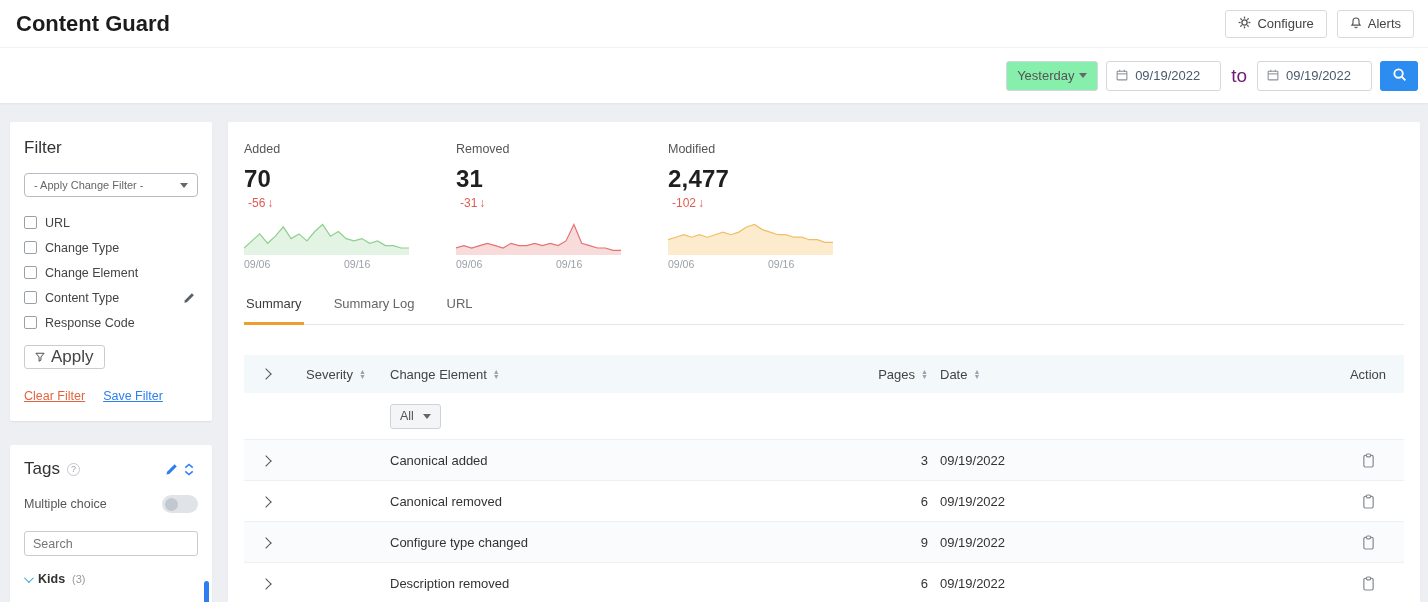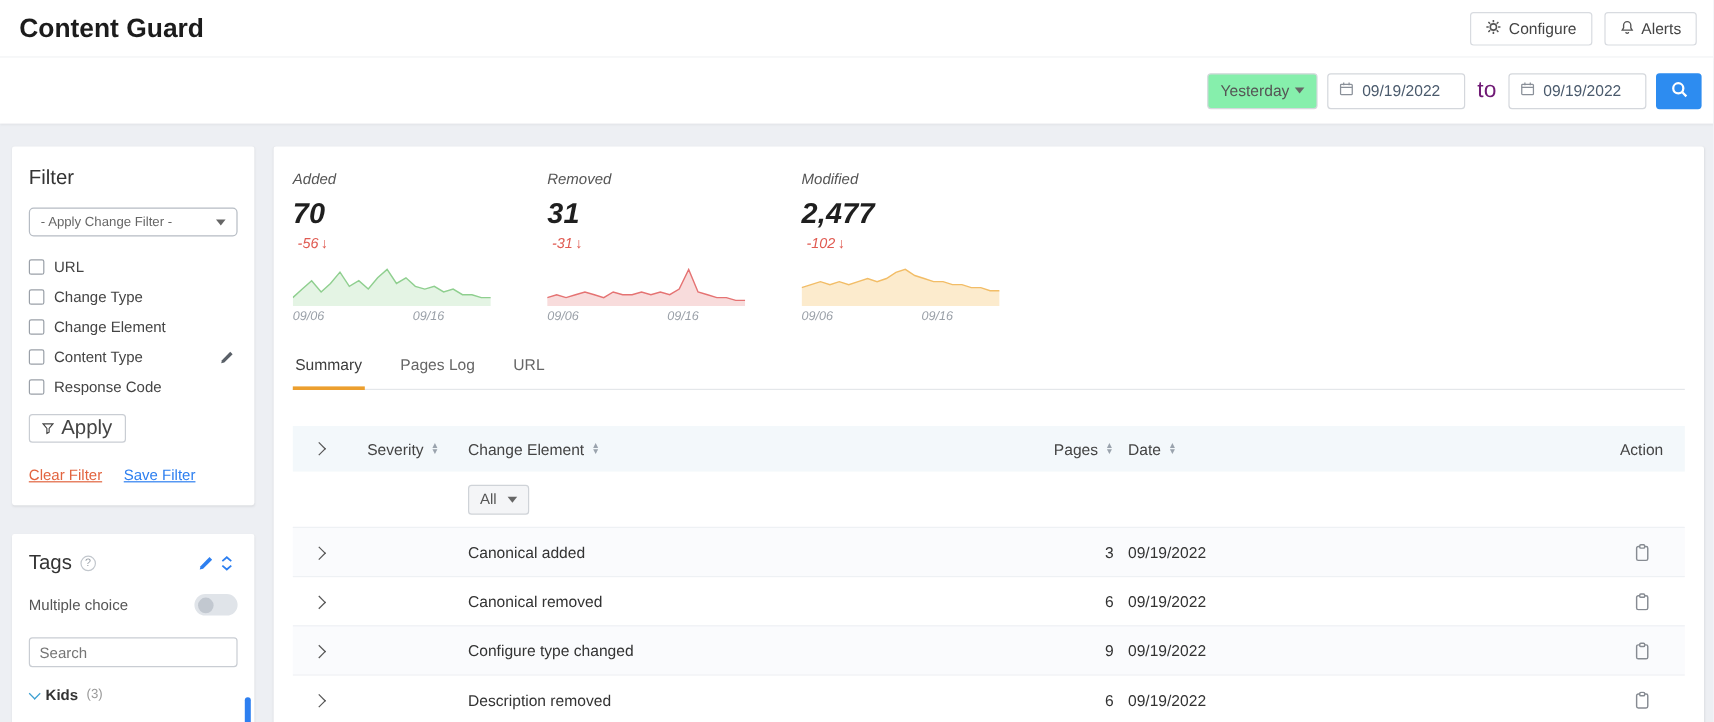--- a/index.html
+++ b/index.html
@@ -50,21 +50,21 @@
   .toggle { width:36px; height:18px; border-radius:10px; background:#e0e4e9; position:relative; cursor:pointer; flex:none; }
   .toggle::before { content:""; position:absolute; left:3px; top:2.5px; width:13px; height:13px; border-radius:50%; background:#c2c8d0; }
   .search-input { width:100%; height:25px; border:1px solid #c9cdd3; border-radius:3px; padding:0 8px; font-size:12.5px; color:#555; font-family:"Liberation Sans",sans-serif; outline:none; }
   .tag-item { margin-top:16px; display:flex; align-items:center; gap:7px; font-size:12.5px; color:#333; cursor:pointer; }
   .tag-count { color:#999; font-size:11px; }
   .chev-down-blue { width:7px; height:7px; border-right:1.6px solid #3b9fd1; border-bottom:1.6px solid #3b9fd1; transform:rotate(45deg) translateY(-2px); }
   .scroll-thumb { position:absolute; right:3px; top:136px; width:5px; height:76px; background:#2d7ff0; border-radius:3px; cursor:pointer; }
 
   
   .main-card { flex:1; padding:20px 16px 0; height:640px; }
-  .stats { display:flex; margin-bottom:24px;font-style:italic; }
+  .stats { display:flex; margin-bottom:24px; }
   .stat { width:212px; }
   .stat-label { font-size:12.5px; color:#555; margin-bottom:9px; }
   .stat-value { font-size:24px; font-weight:700; color:#1f1f1f; letter-spacing:.2px; }
   .stat-delta { font-size:12px; color:#e05b52; margin:3px 4px 9px; display:flex; align-items:center; gap:2px; }
   .spark { width:165px; height:36px; display:block; }
   .spark-labels { width:165px; position:relative; height:14px; font-size:10.5px; color:#9aa0a8; margin-top:3px; }
   .spark-labels .lbl-start { position:absolute; left:0; }
   .spark-labels .lbl-end { position:absolute; left:100px; }
 
   .tabs { display:flex; gap:28px; border-bottom:1px solid #e4e7ea; align-items:flex-end; }
@@ -298,21 +298,21 @@
             </svg>
           <div class="spark-labels">
             <span class="lbl-start">09/06</span>
             <span class="lbl-end">09/16</span>
           </div>
         </div>
       </div>
 
       <div class="tabs">
         <div class="tab active">Summary</div>
-        <div class="tab">Pages Log</div>
+        <div class="tab">Summary Log</div>
         <div class="tab">URL</div>
       </div>
 
       <div class="table">
         <div class="trow thead">
           <div class="hcell">
             <span class="chev-right"></span>
           </div>
           <div class="hcell">
             <span>Severity</span>

